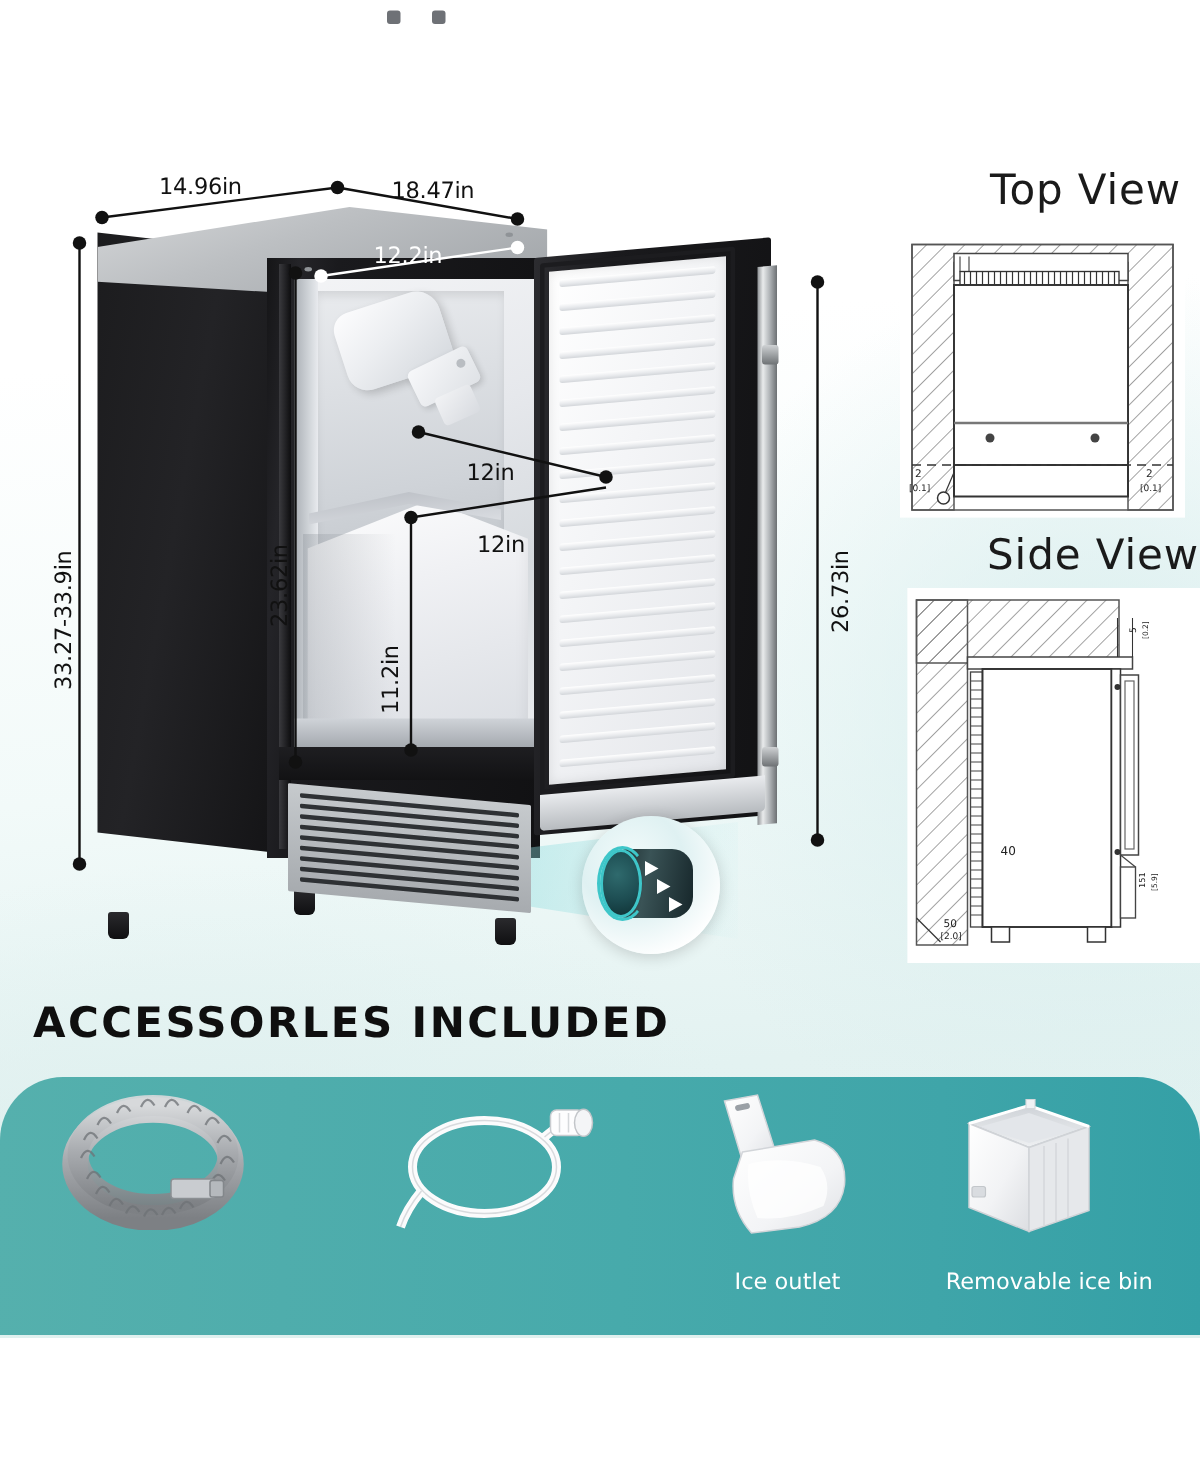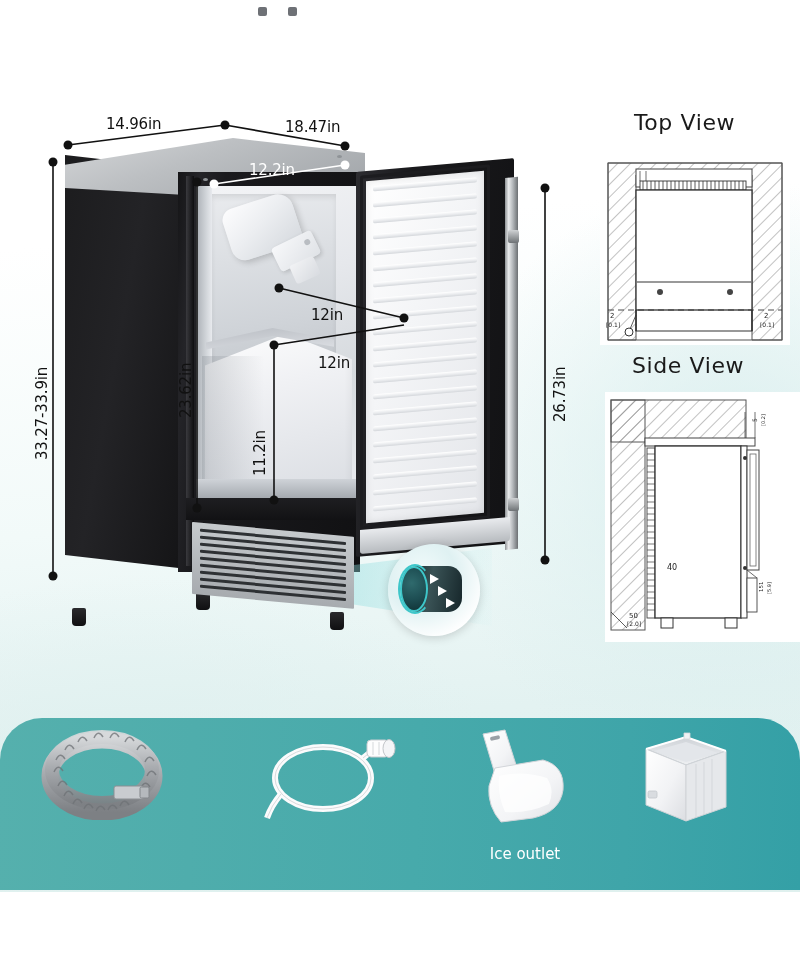--- a/index.html
+++ b/index.html
@@ -284,24 +284,25 @@
     color: #111111;
     white-space: nowrap;
     letter-spacing: -0.2px;
   }
   .dimlabel.white { color: #ffffff; }
   .dimlabel.vert  { transform: rotate(-90deg); transform-origin: left top; }
 
   
   .tech-title {
     position: absolute;
-    font-size: 22px;
+    font-size: 28px;
     color: #1a1a1a;
     letter-spacing: 0.6px;
     z-index: 22;
+    margin-left: 26px;
   }
   .tech-box {
     position: absolute;
     background: #ffffff;
     z-index: 21;
   }
   .tech-box svg { display: block; }
 
   
   .acc-heading {
@@ -455,21 +456,21 @@
       <circle cx="274" cy="500" r="4.5" fill="#111"></circle>
 
       <line x1="545" y1="188" x2="545" y2="560" stroke="#111" stroke-width="1.6"></line>
       <circle cx="545" cy="188" r="4.5" fill="#111"></circle>
       <circle cx="545" cy="560" r="4.5" fill="#111"></circle>
     </svg>
   </div>
 
   <div class="dimlabel" style="left:106px; top:115px;">14.96in</div>
 
-  <div class="dimlabel" style="left:261px; top:118px;margin-left:24px;">18.47in</div>
+  <div class="dimlabel" style="left:261px; top:118px;">18.47in</div>
 
   <div class="dimlabel white" style="left:249px; top:161px;">12.2in</div>
 
   <div class="dimlabel vert" style="left:33px; top:460px;">33.27-33.9in</div>
 
   <div class="dimlabel vert" style="left:177px; top:418px;">23.62in</div>
 
   <div class="dimlabel" style="left:311px; top:306px;">12in</div>
 
   <div class="dimlabel" style="left:318px; top:354px;">12in</div>
@@ -620,20 +621,21 @@
 
       <path d="M6 220 L22 236" stroke="#333" stroke-width="0.8" fill="none"></path>
       <text x="24" y="226" font-family="DejaVu Sans, sans-serif" font-size="7" fill="#222">50</text>
       <text x="22" y="234" font-family="DejaVu Sans, sans-serif" font-size="6" fill="#222">[2.0]</text>
 
       <text x="158" y="200" font-family="DejaVu Sans, sans-serif" font-size="5.5" fill="#222" transform="rotate(-90 158 200)">151</text>
       <text x="166" y="202" font-family="DejaVu Sans, sans-serif" font-size="5" fill="#222" transform="rotate(-90 166 202)">[5.9]</text>
     </svg>
   </div>
 
+  <div class="acc-heading">ACCESSORLES INCLUDED</div>
 
   <div class="acc-band"></div>
 
   <div class="acc-art" style="left:40px; top:730px;">
     <svg width="130" height="90" viewBox="0 0 130 90">
       <defs>
         <linearGradient id="greyHose" x1="0" y1="0" x2="0" y2="1">
           <stop offset="0%" stop-color="#d7d9db"></stop>
           <stop offset="45%" stop-color="#a9acb0"></stop>
           <stop offset="100%" stop-color="#7d8084"></stop>
@@ -725,14 +727,15 @@
         <line x1="74" y1="37" x2="74" y2="89"></line>
         <line x1="82" y1="34" x2="82" y2="87"></line>
       </g>
 
       <path d="M16 24 L56 12 L96 26" fill="none" stroke="#ffffff" stroke-width="2"></path>
       <path d="M54 8 L60 8 L60 14 L54 14 Z" fill="#f0f2f4" stroke="#d4d7db" stroke-width="0.8"></path>
 
       <rect x="18" y="66" width="9" height="7" rx="1.5" fill="#d9dce0" stroke="#c3c7cb" stroke-width="0.8"></rect>
     </svg>
   </div>
+  <div class="acc-caption" style="left:612px; top:845px; width:175px;">Removable ice bin</div>
 
 </div>
 
 </body></html>

